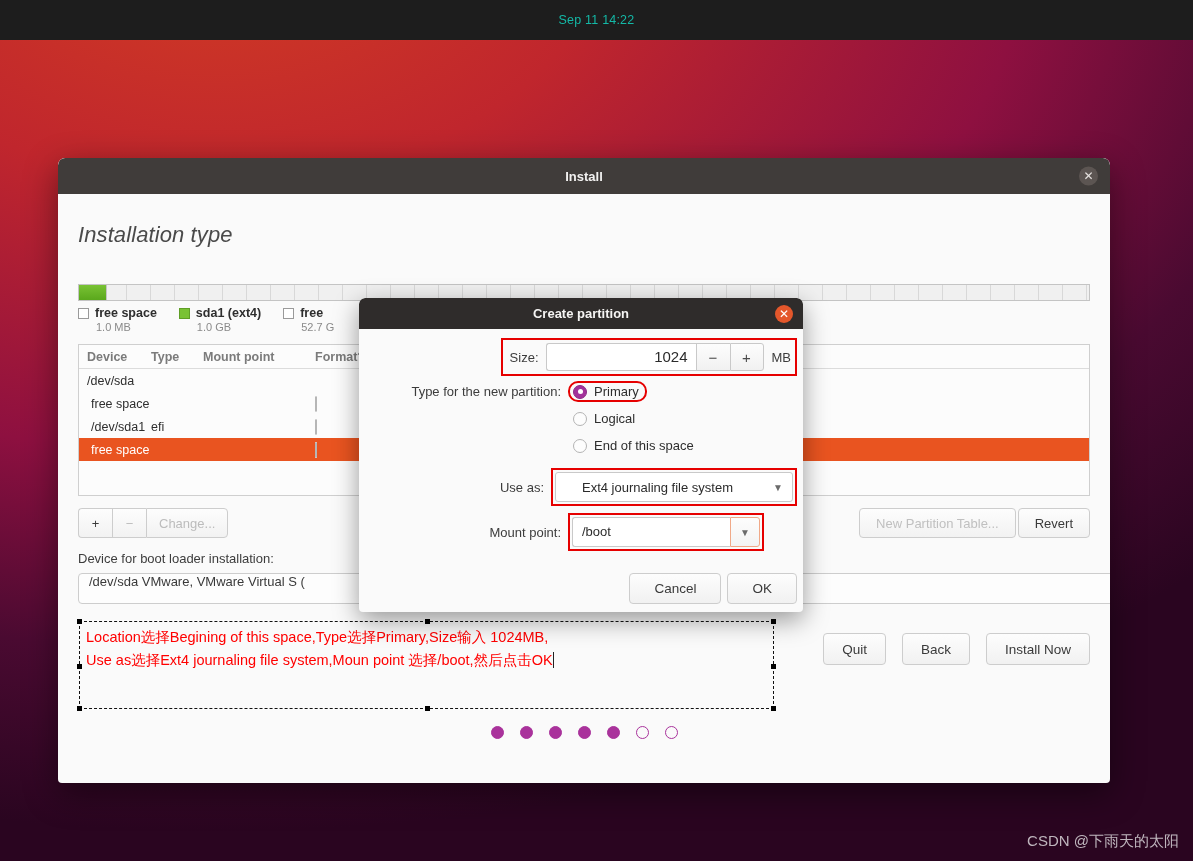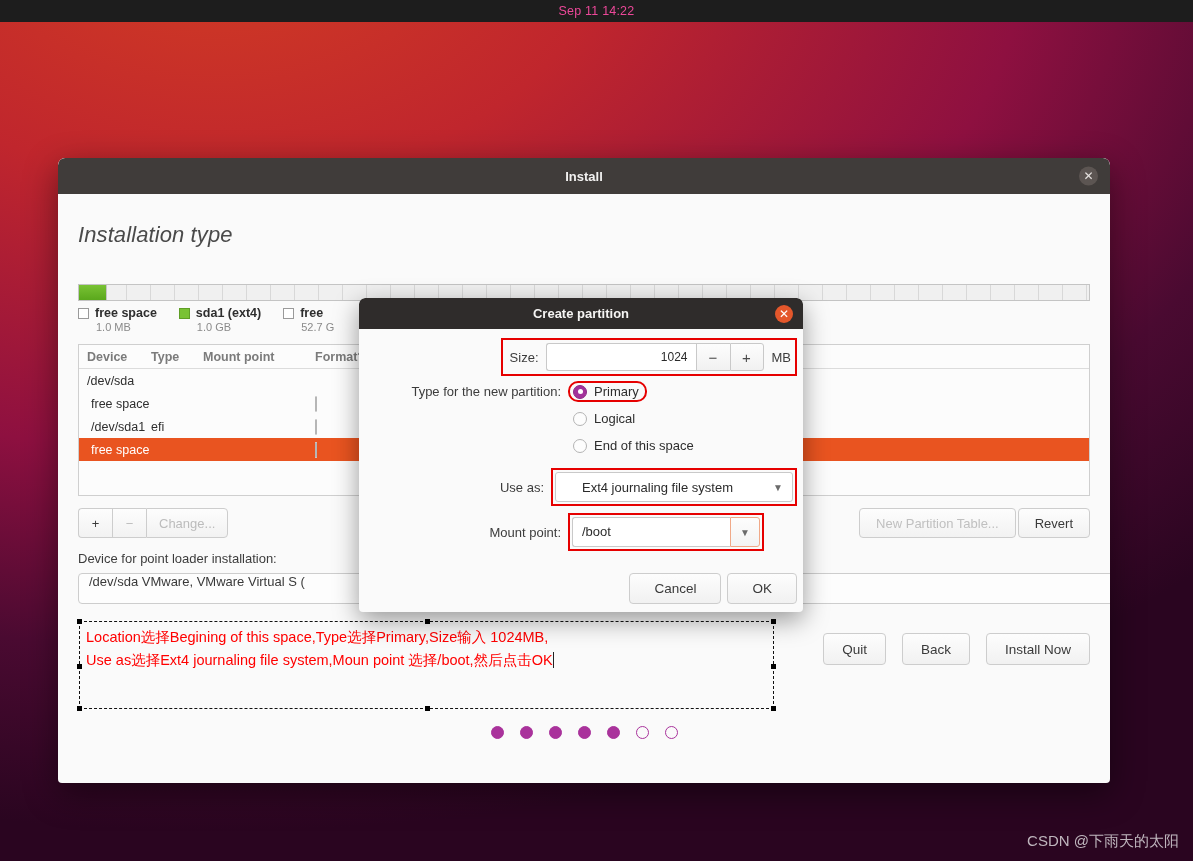--- a/index.html
+++ b/index.html
@@ -9,22 +9,22 @@
     overflow: hidden;
   }
   body {
     background:
       radial-gradient(ellipse 1400px 900px at 18% -8%, #d23d23 0%, #c0262d 28%, #8e1040 58%, #4a0a31 80%, #2a0520 100%),
       #2a0520;
     position: relative;
   }
   
   #topbar {
-    position: absolute; left: 0; top: 0; width: 1193px; height: 22px;
-    background: #1d1d1d; color: #ec4899;
+    position: absolute; left: 0; top: 0; width: 1193px; height: 40px;
+    background: #1d1d1d; color: #14b8a6;
     display: flex; align-items: center; justify-content: center;
     font-size: 12.5px;
   }
   #topbar .clock { letter-spacing: .2px; }
 
   
   #install-window {
     position: absolute; left: 58px; top: 158px;
     width: 1052px; height: 625px;
     background: #fafafa;
@@ -232,21 +232,21 @@
     font-size: 13px; color: #3c3c3c;
   }
   .redbox { border: 2px solid #e60000; }
 
   
   #size-row { margin-top: 9px; height: 38px; }
   #size-wrap { display: flex; align-items: center; padding: 3px 4px 3px 3px; }
   #size-input {
     width: 150px; height: 28px;
     border: 1px solid #c9c9c9; border-right: none; border-radius: 3px 0 0 3px;
-    background: #fff; font-size: 12px; color: #2b2b2b;
+    background: #fff; font-size: 15px; color: #2b2b2b;
     text-align: right; padding-right: 8px; line-height: 26px;
   }
   .spin {
     width: 34px; height: 28px;
     border: 1px solid #c9c9c9; border-right: none;
     background: linear-gradient(to bottom,#fdfdfd,#f1f1f1);
     display: flex; align-items: center; justify-content: center;
     font-size: 15px; color: #4a4a4a; cursor: pointer;
   }
   .spin.last { border-right: 1px solid #c9c9c9; border-radius: 0 3px 3px 0; }
@@ -411,21 +411,21 @@
     <div class="segbtn">+</div>
     <div class="segbtn disabled">−</div>
     <div class="segbtn disabled">Change...</div>
   </div>
 
   <div id="right-tools">
     <div class="rbtn disabled">New Partition Table...</div>
     <div class="rbtn">Revert</div>
   </div>
 
-  <div id="bootloader-label">Device for point loader installation:</div>
+  <div id="bootloader-label">Device for boot loader installation:</div>
   <div id="bootloader-select">
     <span>/dev/sda   VMware, VMware Virtual S (</span>
     <span class="arrow">▼</span>
   </div>
 
   <div id="nav-buttons">
     <div class="navbtn">Quit</div>
     <div class="navbtn">Back</div>
     <div class="navbtn">Install Now</div>
   </div>

